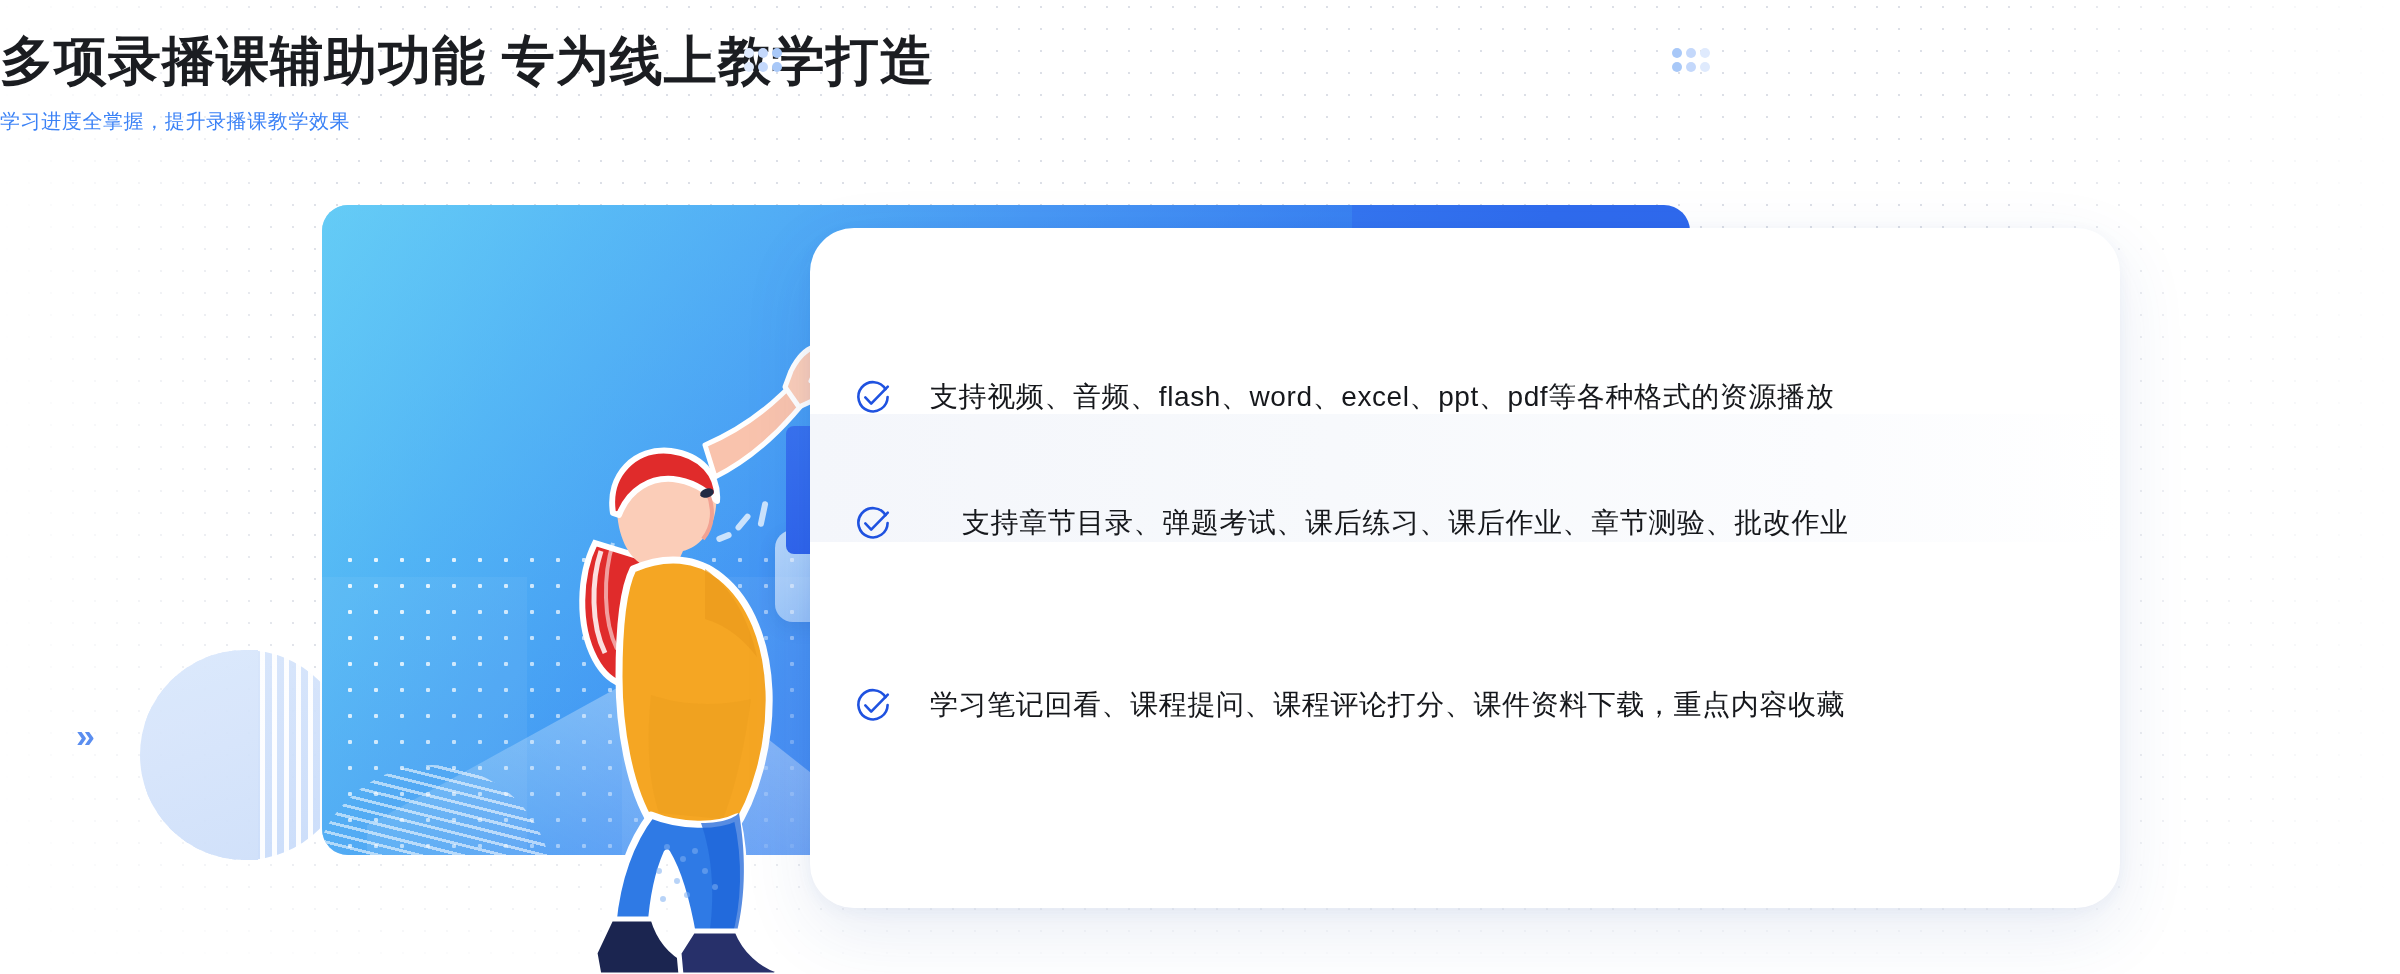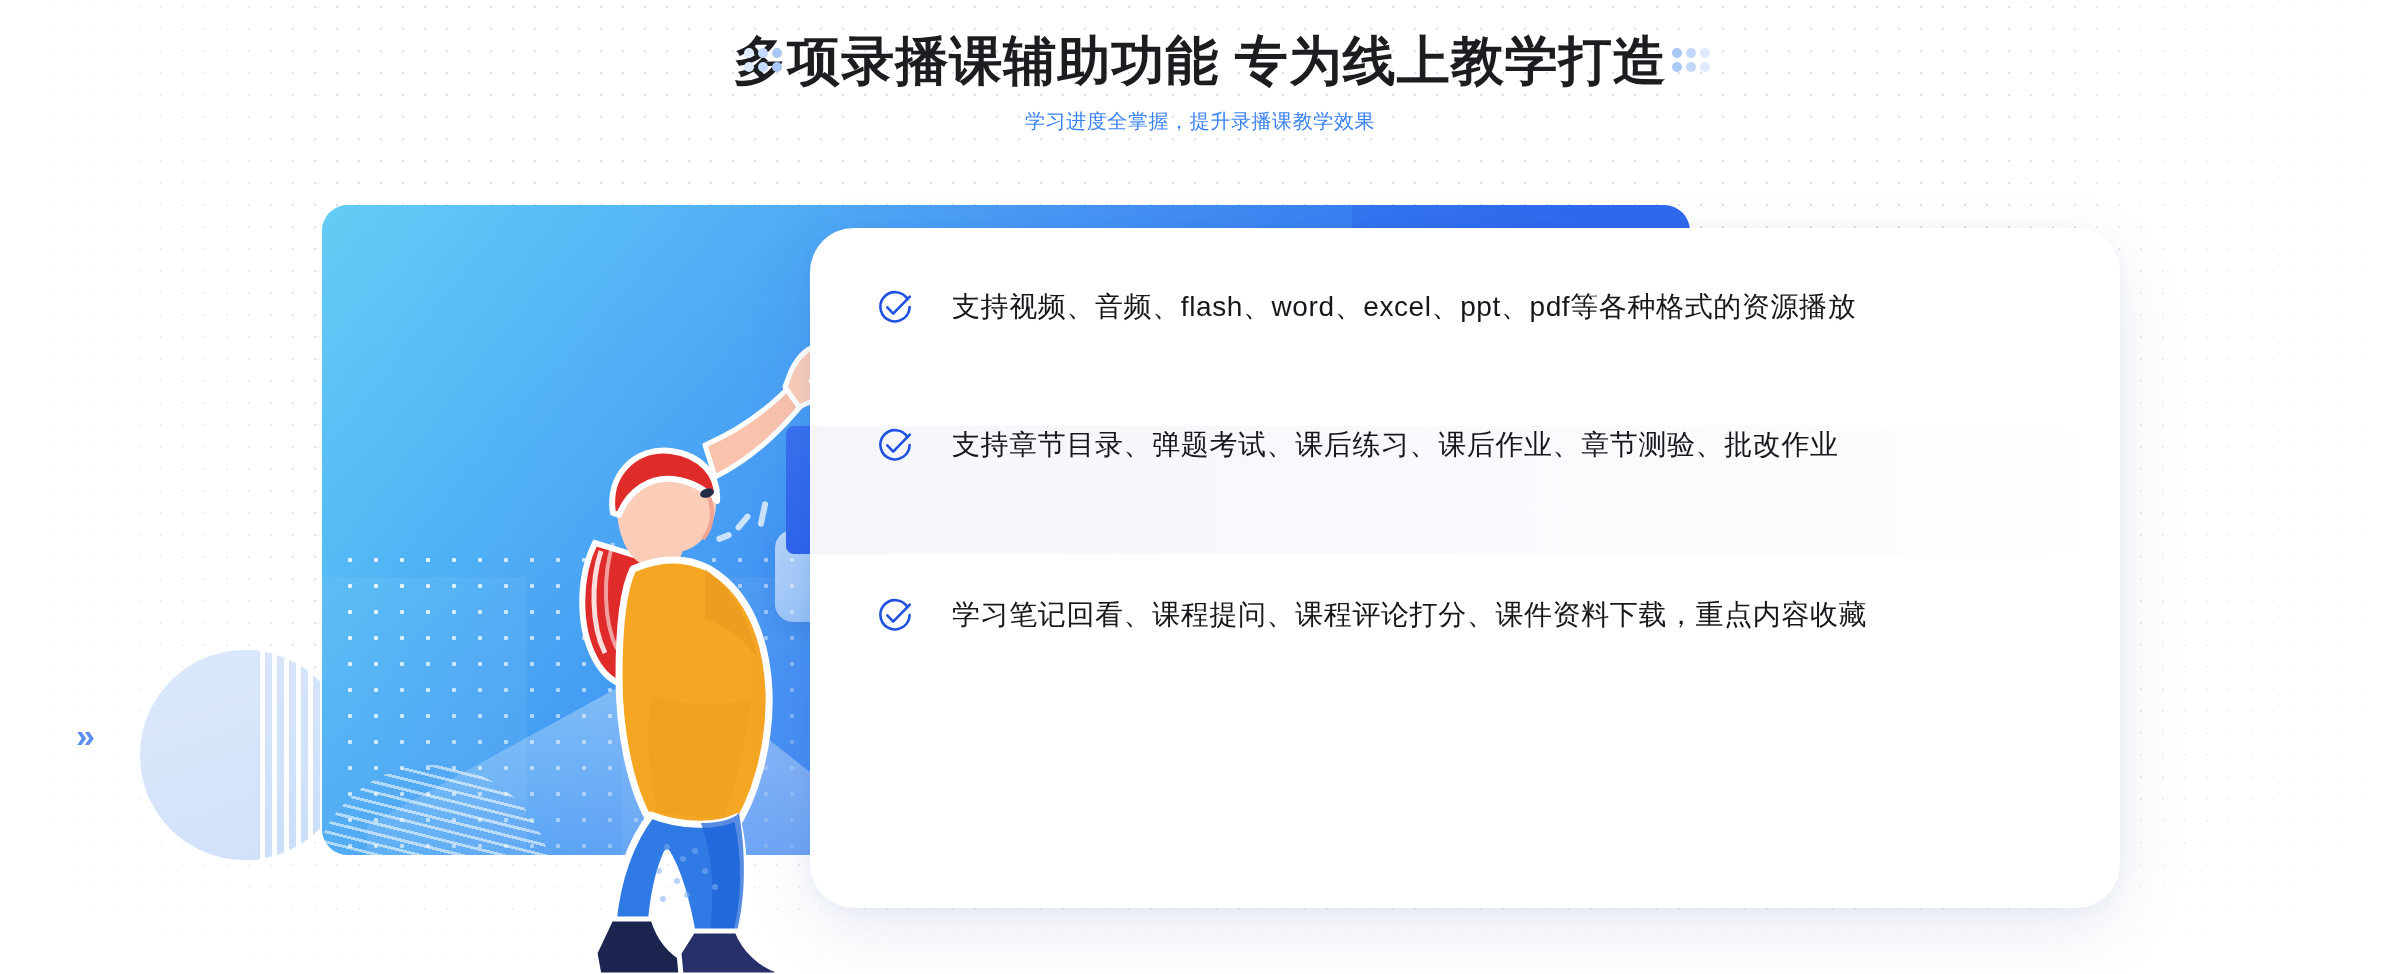--- a/index.html
+++ b/index.html
@@ -32,21 +32,21 @@
   }
   .bg-fade-bottom{
     position:absolute;left:0;bottom:0;width:2400px;height:180px;
     background:linear-gradient(0deg,#ffffff 0%,rgba(255,255,255,0) 100%);
     z-index:1;pointer-events:none;
   }
 
   
   .header{
     position:absolute;top:0;left:0;width:2400px;height:170px;
-    z-index:6;text-align:center;
+    z-index:6;text-align:left;
   }
   .title{
     margin:0;padding-top:28px;
     font-size:53px;line-height:1.25;
     font-weight:700;color:#1b1d21;letter-spacing:1px;
   }
   .subtitle{
     margin:0;padding-top:14px;
     font-size:20px;color:#3b82f6;letter-spacing:.6px;font-weight:400;
   }
@@ -154,24 +154,24 @@
   
   .card{
     position:absolute;left:810px;top:228px;width:1310px;height:680px;
     background:#ffffff;border-radius:44px;
     box-shadow:0 24px 70px rgba(40,80,160,.10), 0 4px 16px rgba(40,80,160,.05);
     z-index:5;overflow:hidden;
   }
   .rows{position:relative;width:100%;height:100%;}
   .row{
     position:absolute;left:0;width:1310px;height:128px;
-    display:flex;align-items:flex-start;padding-left:66px;box-sizing:border-box;
+    display:flex;align-items:flex-end;padding-left:44px;box-sizing:border-box;
   }
   .row.r1{top:60px;}
-  .row.r2{top:198px;}
+  .row.r2{top:186px;gap:32px;}
   .row.r3{top:368px;}
   .row.r4{top:496px;}
   .row.highlight{
     background:linear-gradient(90deg,#f4f6fb 0%,#f7f9fc 40%,#fbfcfe 78%,#ffffff 100%);
   }
   .check{width:38px;height:38px;flex:0 0 38px;margin-right:38px;}
   .row-text{
     font-size:28px;color:#16181c;letter-spacing:.6px;white-space:nowrap;font-weight:400;
   }
 

